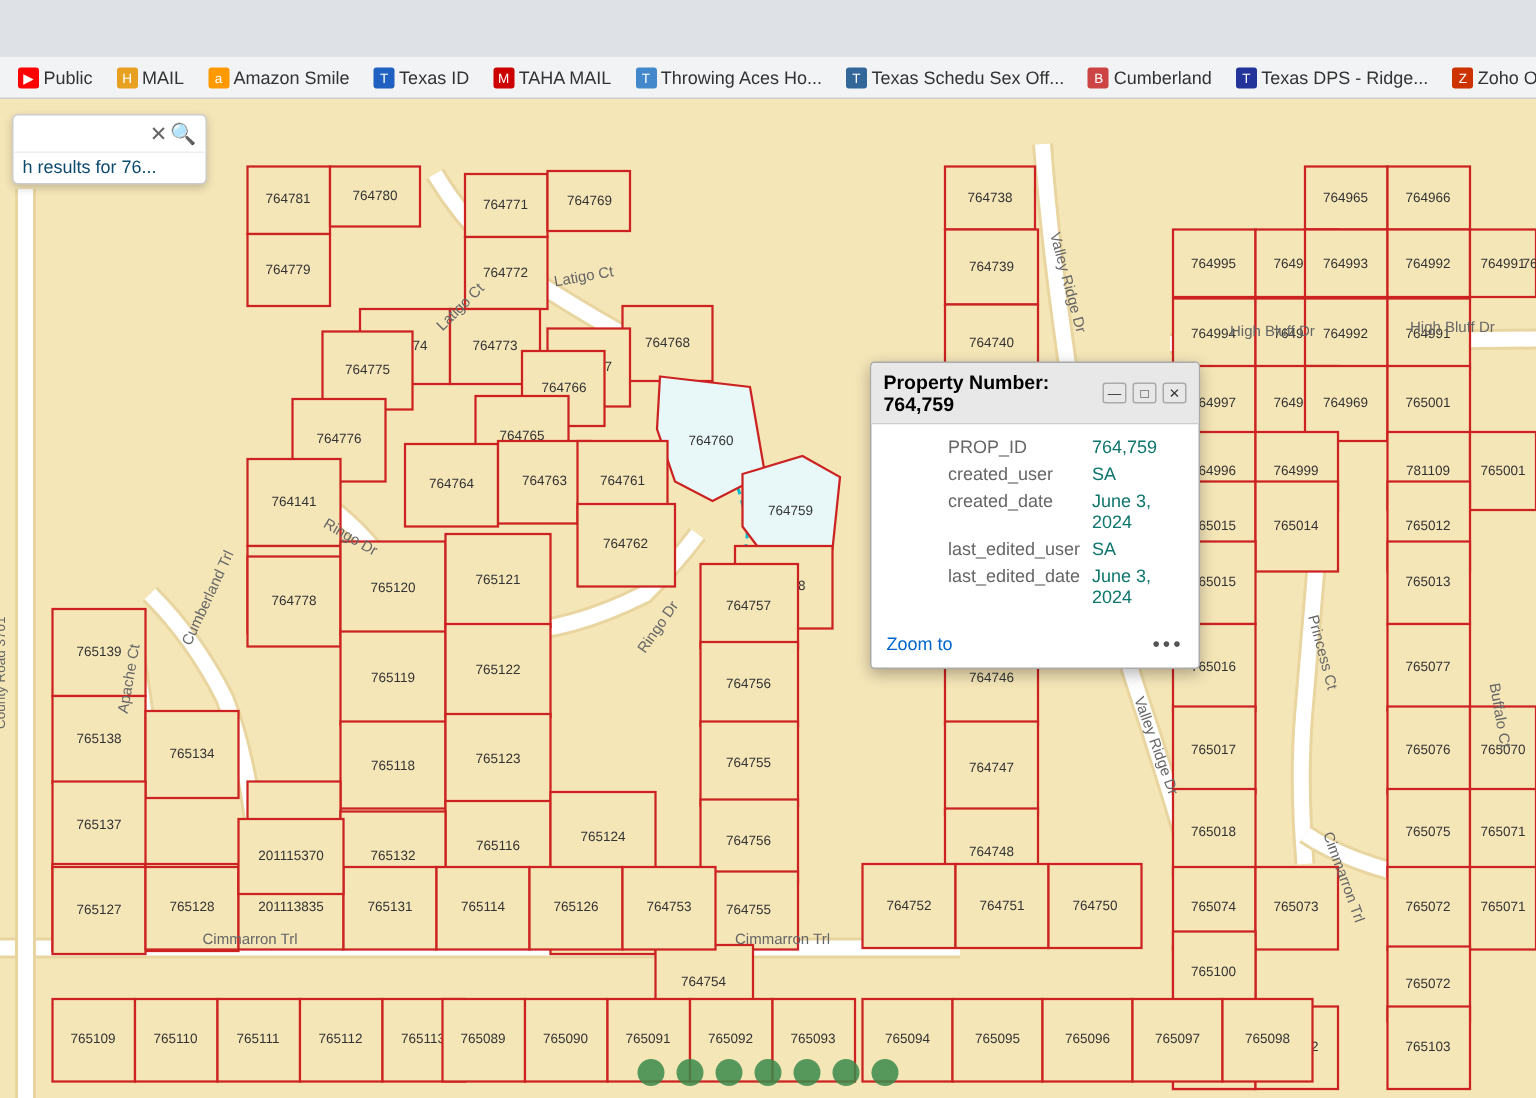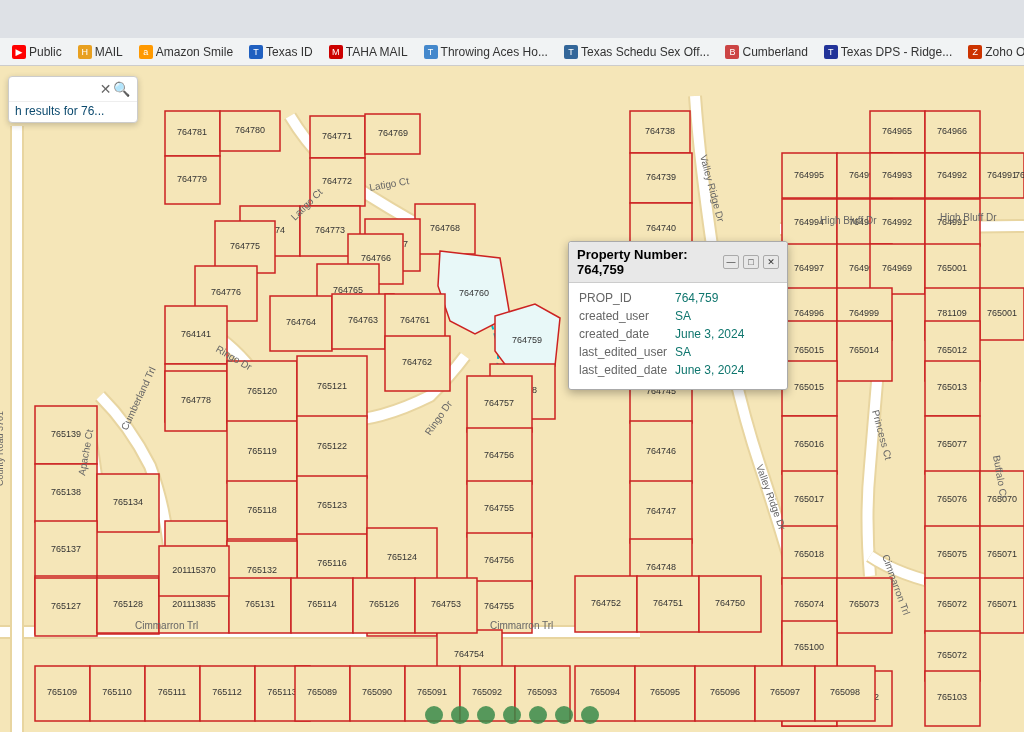--- a/index.html
+++ b/index.html
@@ -101,21 +101,21 @@
       padding: 2px 6px 4px;
       font-size: 12px;
       color: #0c4a6e;
       border-top: 1px solid #eee;
     }
 
     
     .property-popup {
       position: absolute;
       top: 175px;
-      left: 568px;
+      left: 580px;
       z-index: 60;
       background: white;
       border: 1px solid #aaa;
       border-radius: 3px;
       box-shadow: 0 3px 10px rgba(0,0,0,0.3);
       width: 220px;
       font-size: 13px;
     }
     .popup-titlebar {
       background: #e8e8e8;
@@ -142,20 +142,21 @@
       height: 14px;
       font-size: 9px;
       cursor: pointer;
       display: flex;
       align-items: center;
       justify-content: center;
       color: #333;
     }
     .popup-body {
       padding: 8px 10px;
+      margin-left: 41px;
     }
     .popup-row {
       display: flex;
       gap: 6px;
       margin-bottom: 4px;
       font-size: 12px;
     }
     .popup-key {
       color: #666;
       min-width: 90px;
@@ -737,20 +738,24 @@
         </div>
         <div class="popup-row">
           <span class="popup-key">last_edited_user</span>
           <span class="popup-val">SA</span>
         </div>
         <div class="popup-row">
           <span class="popup-key">last_edited_date</span>
           <span class="popup-val">June 3, 2024</span>
         </div>
       </div>
+    <div class="popup-footer">
+      <a class="zoom-to-link">Zoom to</a>
+      <button class="popup-more-btn">•••</button>
+    </div>
   </div>
 
   <div class="bottom-dots">
   <div class="dot"></div>
       <div class="dot"></div>
       <div class="dot"></div>
       <div class="dot"></div>
       <div class="dot"></div>
       <div class="dot"></div>
       <div class="dot"></div>

